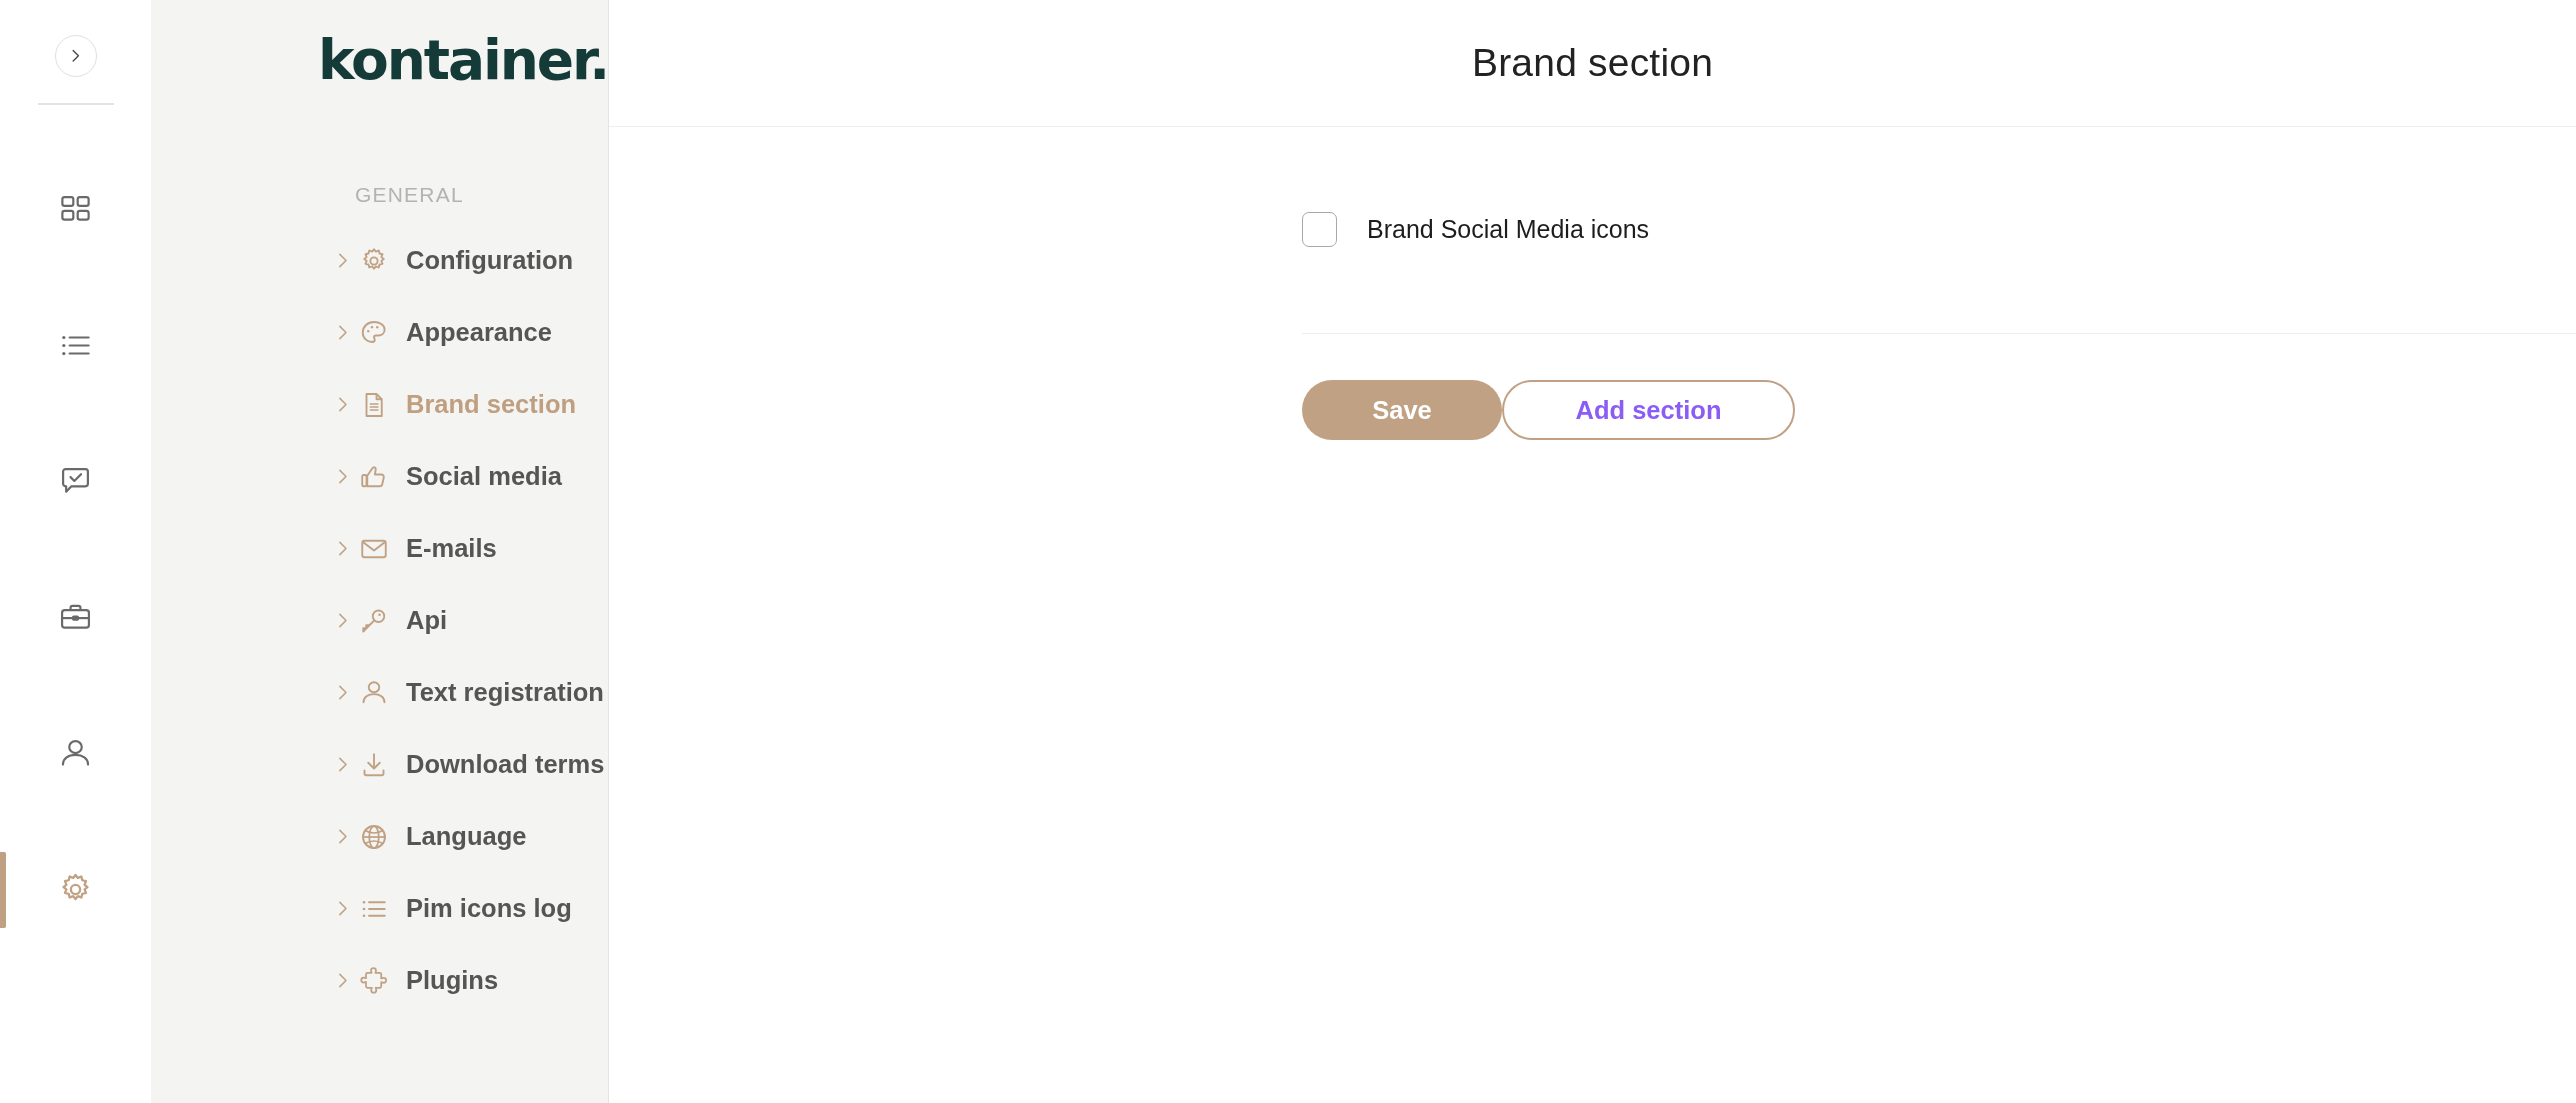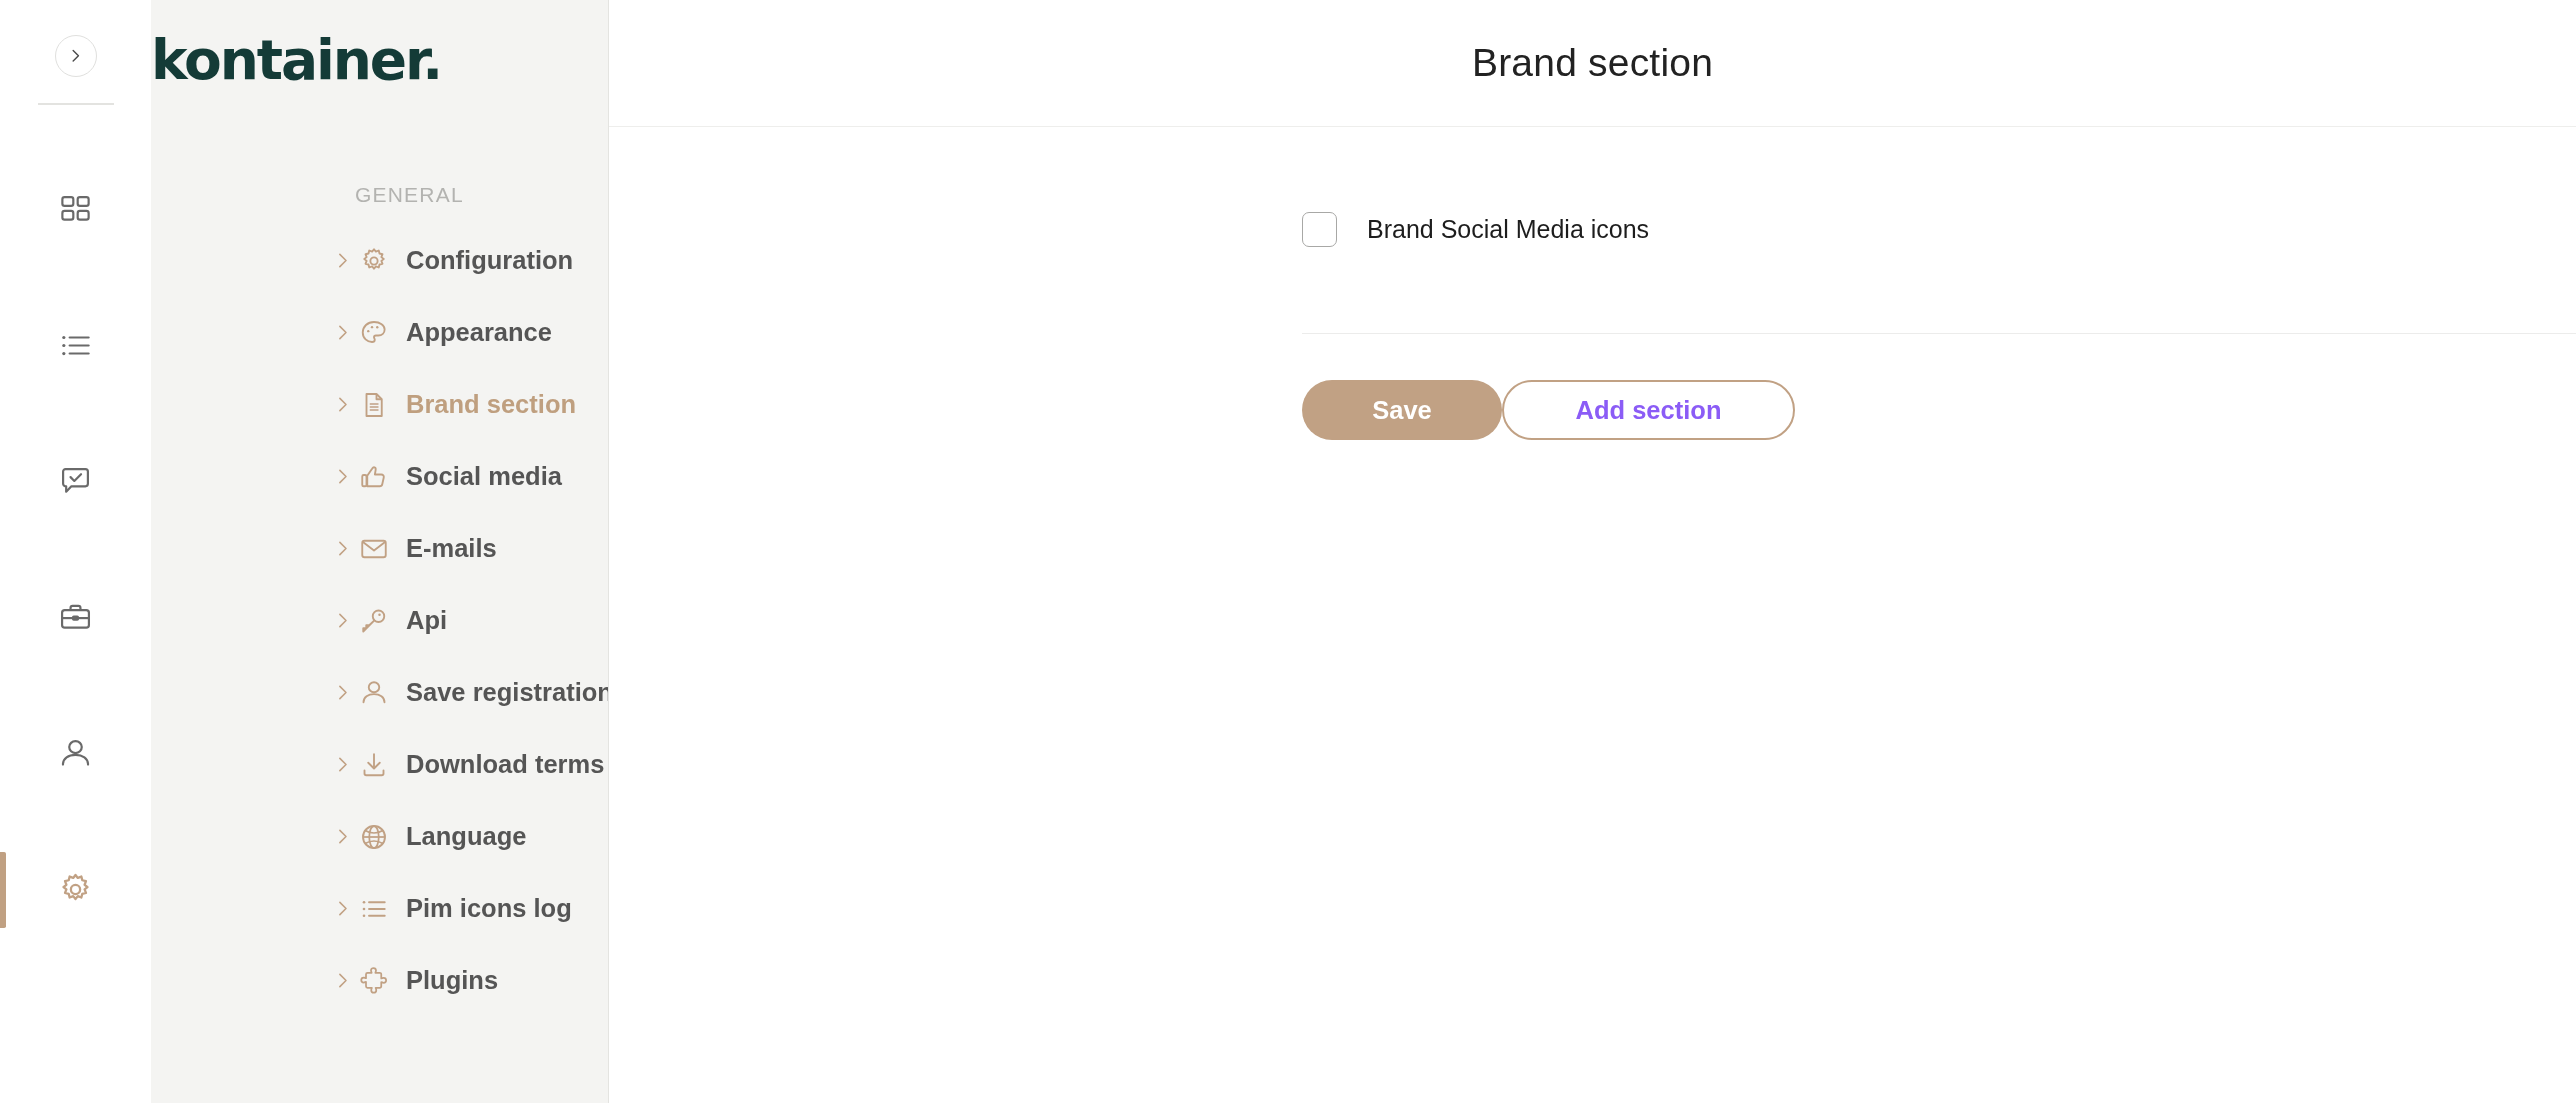--- a/index.html
+++ b/index.html
@@ -83,21 +83,21 @@
     height: 1103px;
     background: #f4f4f2;
     border-right: 1.3px solid #e4e4e1;
     overflow: hidden;
     position: relative;
   }
   .logo-wrap {
     height: 128px;
     display: flex;
     align-items: center;
-    justify-content: flex-start;
+    justify-content: flex-end;
     padding-bottom: 7px;
   }
   .logo {
     font-family: "DejaVu Sans", sans-serif;
     font-size: 55px;
     font-weight: 700;
     letter-spacing: -2.1px;
     color: #143b37;
     line-height: 1;
   }
@@ -397,21 +397,21 @@
         </span>
       </div>
 
       <div class="menu-item">
         <span class="menu-icon">
           <svg width="30" height="30" viewBox="0 0 24 24">
             <ellipse cx="12" cy="7.4" rx="4.2" ry="4" fill="none" stroke="#c1a184" stroke-width="1.5"></ellipse>
             <path d="M3.6 19.4 C3.6 15.3 7.3 12.9 12 12.9 c4.7 0 8.4 2.4 8.4 6.5" fill="none" stroke="#c1a184" stroke-width="1.5" stroke-linecap="round"></path>
           </svg>
         </span>
-        <span class="menu-label">Save registration</span>
+        <span class="menu-label">Text registration</span>
         <span class="menu-chev">
           <svg width="21" height="21" viewBox="0 0 24 24">
               <path d="M9 5 L16 12 L9 19" fill="none" stroke="#c1a184" stroke-width="1.8" stroke-linecap="round" stroke-linejoin="round"></path>
             </svg>
         </span>
       </div>
 
       <div class="menu-item">
         <span class="menu-icon">
           <svg width="30" height="30" viewBox="0 0 24 24">

